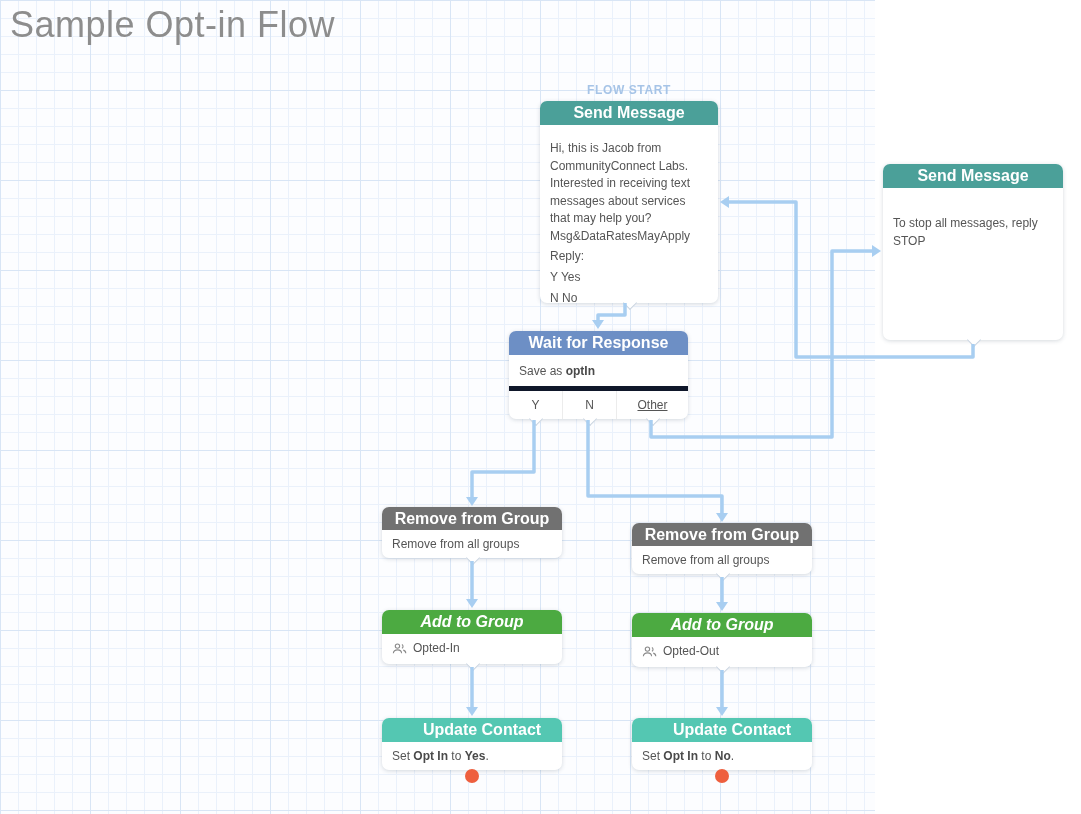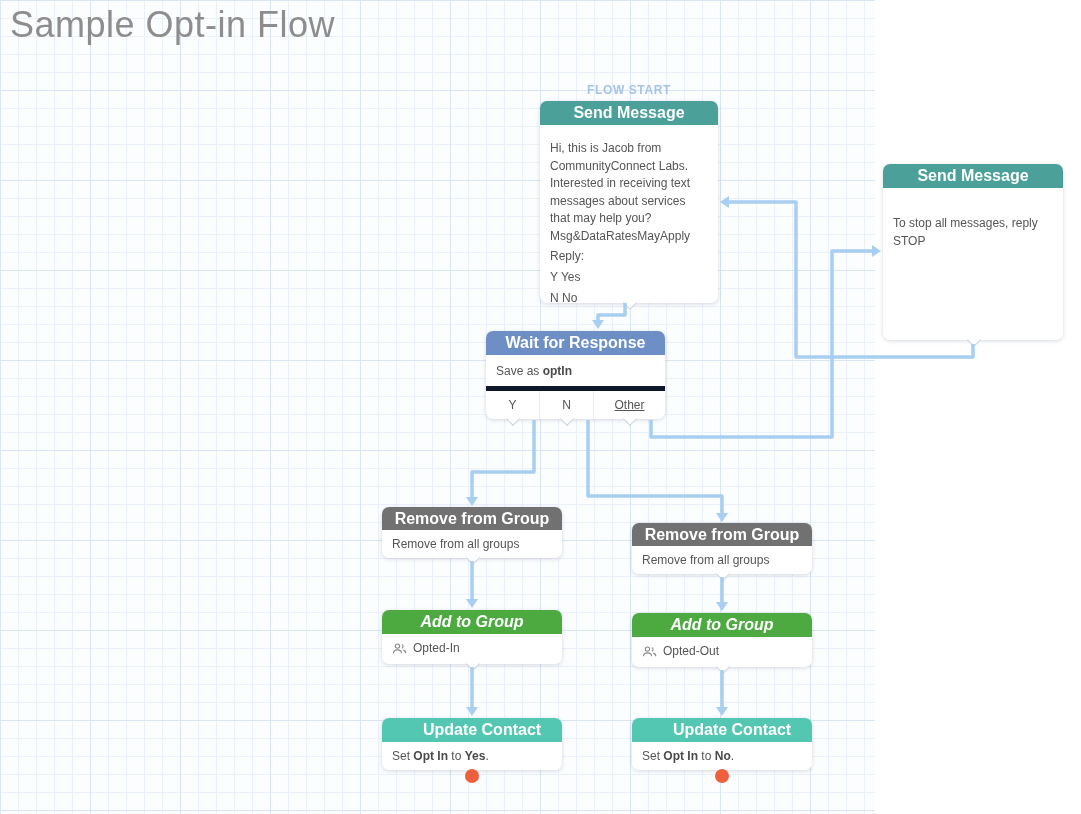--- a/index.html
+++ b/index.html
@@ -83,21 +83,21 @@
     <div class="node-header hdr-send">Send Message</div>
     <div class="node-body">
       <div>Hi, this is Jacob from CommunityConnect Labs. Interested in receiving text messages about services that may help you? Msg&amp;DataRatesMayApply</div>
       <div class="msg-line">Reply:</div>
       <div class="msg-line">Y Yes</div>
       <div class="msg-line">N No</div>
     </div>
     <span class="notch"></span>
   </div>
 
-  <div class="node" style="left:486px;top:331px;width:179px;height:88px">
+  <div class="node" style="left:509px;top:331px;width:179px;height:88px">
     <div class="node-header hdr-wait">Wait for Response</div>
     <div class="save-row">
       <span>Save as </span><span class="bold">optIn</span>
     </div>
     <div class="cat-row">
       <div class="cat cat-y">
         <span>Y</span>
         <span class="notch"></span>
       </div>
       <div class="cat cat-n">

